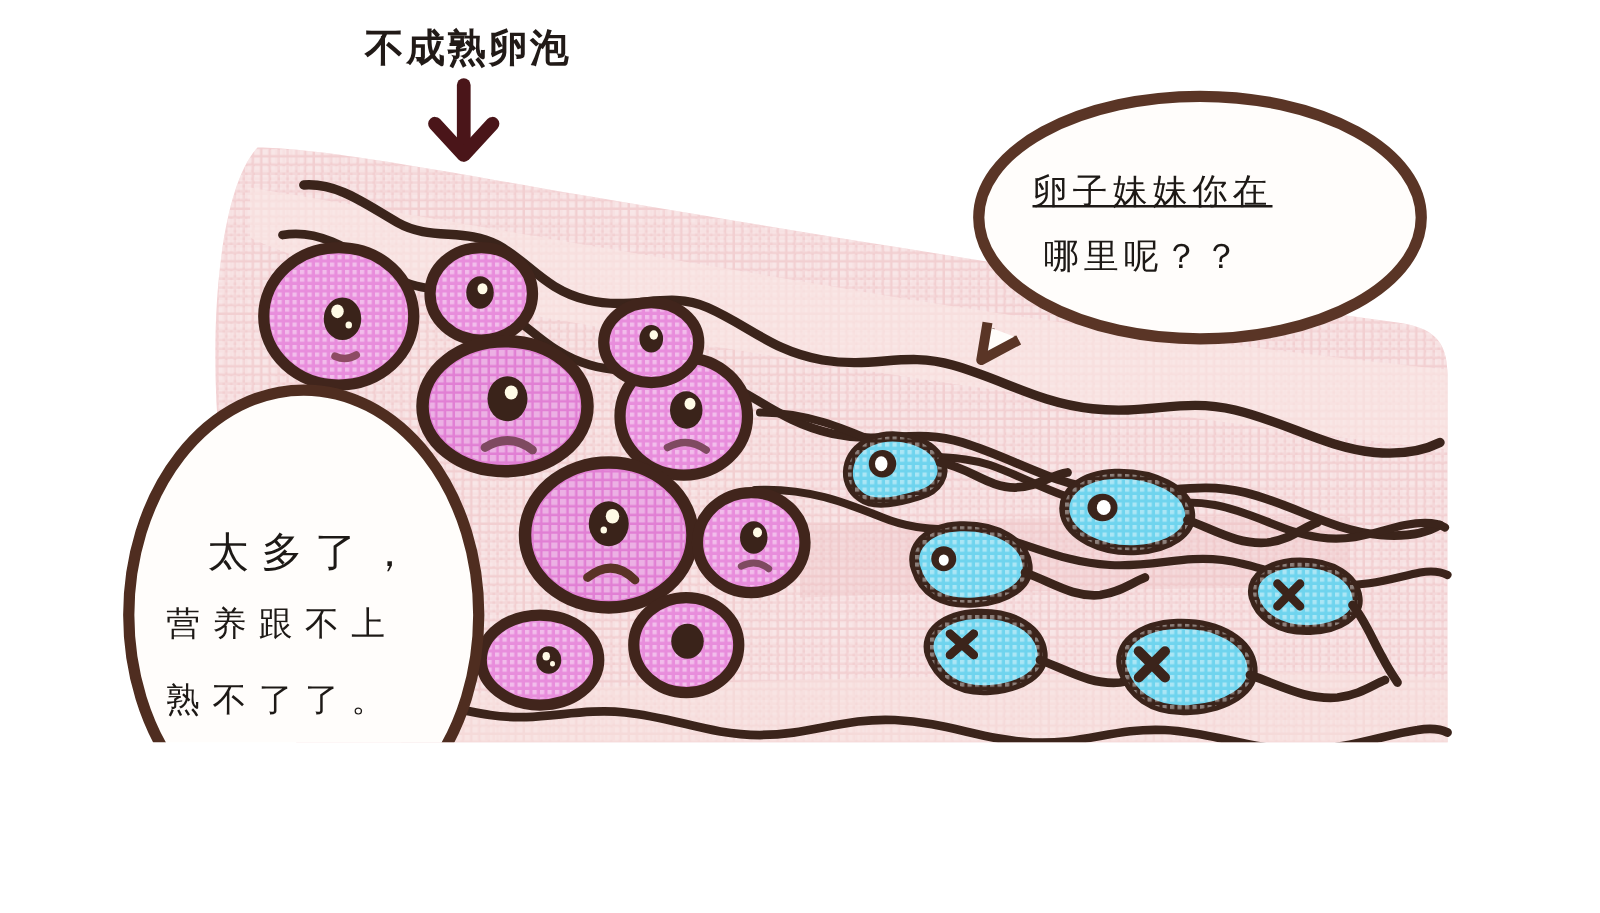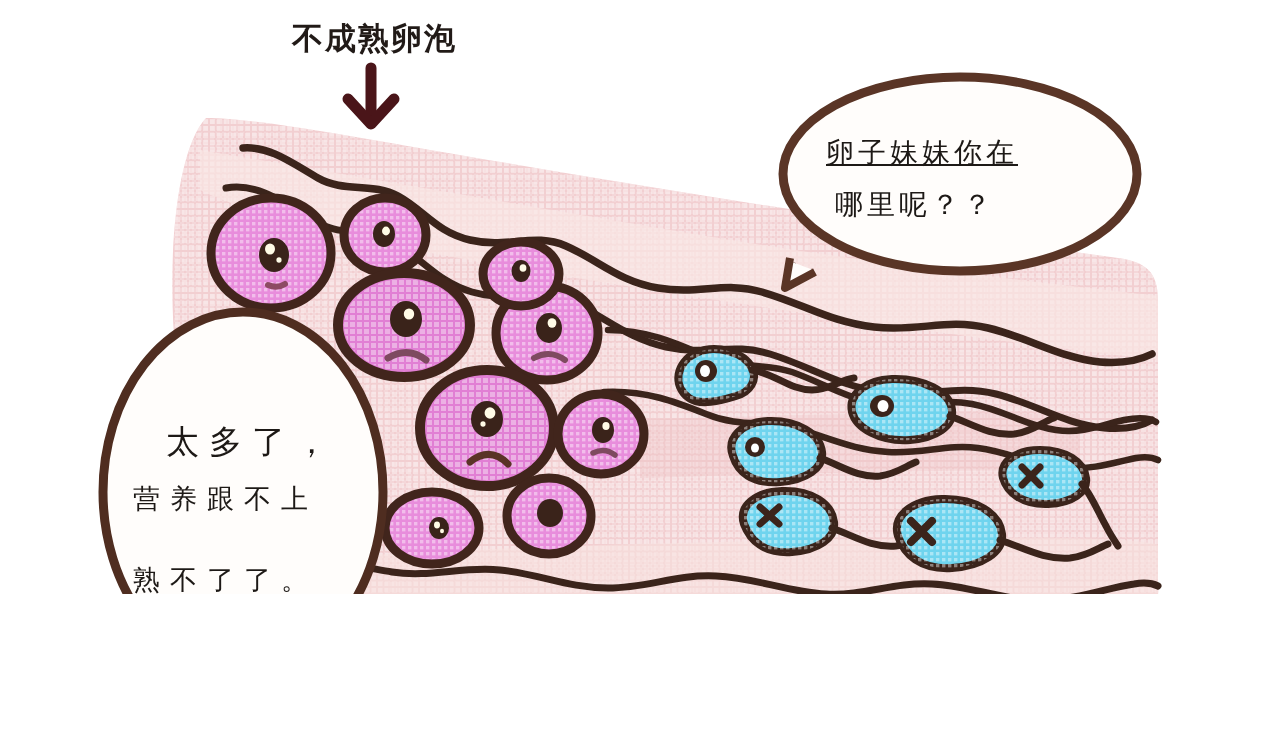--- a/index.html
+++ b/index.html
@@ -71,21 +71,20 @@
     font-size: 27px;
     color: #1d1916;
     letter-spacing: 10px;
   }
   #bubble-left-l3 {
     left: 133px;
     top: 542px;
     font-size: 27px;
     color: #1d1916;
     letter-spacing: 10px;
-    margin-top: 20px;
   }
   
   #caption-bar {
     position: absolute;
     left: 637px;
     top: 621px;
     width: 531px;
     height: 74px;
     border-radius: 16px;
     background: #eba4e2;

